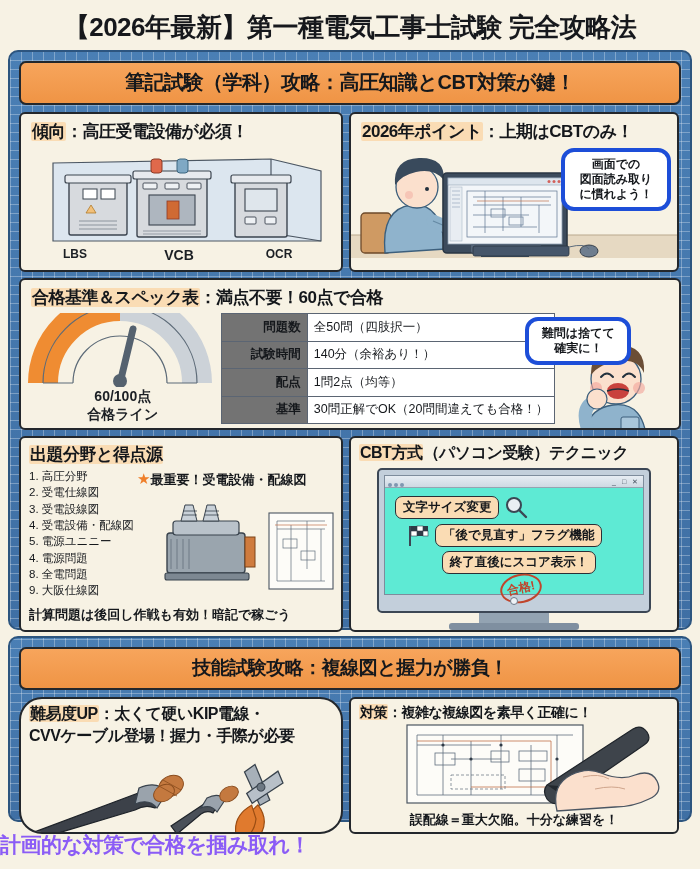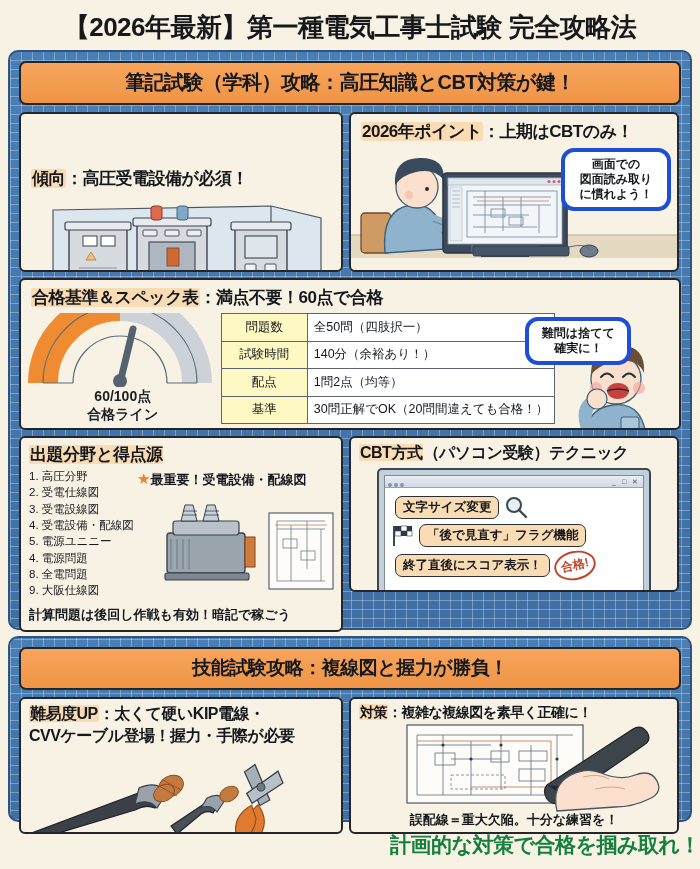--- a/index.html
+++ b/index.html
@@ -75,21 +75,21 @@
 
   
   table.spec{border-collapse:collapse;font-size:12.5px;}
   table.spec td{
     border:1px solid #5b6573;
     padding:3px 6px;
     color:#15181c;
     white-space:nowrap;
     height:17px;
   }
-  table.spec td.k{background:#fef9c3;font-weight:normal;width:74px;text-align:center;}
+  table.spec td.k{background:#737373;font-weight:bold;width:74px;text-align:right;}
   table.spec td.v{background:#ffffff;}
 
   
   .bubble{
     position:absolute;
     background:#fff;border:4px solid #1d4ed8;border-radius:13px;
     font-size:12px;font-weight:bold;color:#14171b;line-height:1.25;
     text-align:center;padding:5px 7px;
   }
   .bubble:after{
@@ -102,59 +102,59 @@
   .starline{font-size:13px;font-weight:bold;color:#15181c;white-space:nowrap;}
   .star{color:#ef7f2a;font-size:15px;}
   .note-strip{
     font-size:13px;font-weight:bold;color:#15181c;white-space:nowrap;
   }
 
   
   .monitor{
     background:#c3cfdb;border:2px solid #3c4755;border-radius:5px;padding:5px;
   }
-  .screen{background:#ffffff;border:1px solid #7e8c9c;height:118px;position:relative;}
+  .screen{background:#5eead4;border:1px solid #7e8c9c;height:118px;position:relative;}
   .winbar{height:11px;background:linear-gradient(180deg,#e7edf3,#cfd9e3);border-bottom:1px solid #96a3b1;
           display:flex;align-items:center;justify-content:space-between;padding:0 3px;}
   .dots span{display:inline-block;width:4px;height:4px;border-radius:50%;background:#7f97b0;margin-right:2px;}
   .wbtn{font-size:7px;color:#44505e;letter-spacing:2px;}
   .pill{
     display:inline-block;background:#fadcb4;border:1.5px solid #2a2f36;border-radius:7px;
     font-size:12.5px;font-weight:bold;color:#14171b;padding:2px 7px;white-space:nowrap;
   }
   .stamp{
     display:inline-block;border:2px solid #c0452c;color:#c0452c;border-radius:50%;
     font-size:12px;font-weight:bold;padding:4px 5px;transform:rotate(-12deg);
     white-space:nowrap;
   }
   .stand{width:70px;height:10px;background:#93a3b2;margin:0 auto;}
   .base{width:130px;height:7px;background:#7f8fa0;margin:0 auto;border-radius:3px;}
 
   
   .footer{
-    text-align:right;font-size:21px;font-weight:bold;color:#15803d;
+    text-align:left;font-size:21px;font-weight:bold;color:#8b5cf6;
     letter-spacing:-0.5px;padding-top:3px;white-space:nowrap;
   }
   .sub{font-size:13px;font-weight:bold;color:#15181c;text-align:center;white-space:nowrap;}
   svg{display:block;}
 </style>
 </head>
 <body>
 
 <div class="page">
 
   <div class="title">【2026年最新】第一種電気工事士試験 完全攻略法</div>
 
   <div class="frame" style="height:580px;">
     <div class="band">筆記試験（学科）攻略：高圧知識とCBT対策が鍵！</div>
 
     <div class="row">
 
       <div class="cellbox" style="width:324px;height:160px;">
-        <div class="hl" style="padding:6px 0 0 10px;margin-top:47px;">
+        <div class="hl" style="padding:6px 0 0 10px;">
           <span class="mark">傾向</span><span>：高圧受電設備が必須！</span>
         </div>
 
         <svg width="320" height="110" viewBox="0 0 320 110" style="margin-top:2px;">
           <path d="M32 18 L250 14 L300 26 L300 96 L32 96 Z" fill="#dce6ef" stroke="#4c5763" stroke-width="1.2"></path>
           <path d="M250 14 L250 88 L300 96" fill="none" stroke="#4c5763" stroke-width="1.2"></path>
           <rect x="48" y="36" width="58" height="54" rx="2" fill="#d7dade" stroke="#3b444f" stroke-width="1.4"></rect>
           <rect x="44" y="30" width="66" height="8" rx="2" fill="#e7eaee" stroke="#3b444f" stroke-width="1.2"></rect>
           <rect x="62" y="44" width="14" height="10" fill="#fff" stroke="#3b444f" stroke-width="1"></rect>
           <rect x="80" y="44" width="14" height="10" fill="#fff" stroke="#3b444f" stroke-width="1"></rect>
@@ -376,72 +376,72 @@
               </g>
               <g stroke="#c0714a" stroke-width="0.7">
                   <line x1="130" y1="34" x2="182" y2="34"></line>
                 </g>
             </svg>
           </div>
         </div>
         <div class="note-strip" style="position:absolute;left:8px;bottom:6px;">計算問題は後回し作戦も有効！暗記で稼ごう</div>
       </div>
 
-      <div class="cellbox" style="width:330px;height:156px;">
+      <div class="cellbox" style="width:330px;height:196px;">
         <div class="hl" style="padding:5px 0 2px 8px;font-size:16px;">
           <span class="mark">CBT方式</span><span>（パソコン受験）テクニック</span>
         </div>
         <div class="monitor" style="margin:2px 26px 0 26px;">
           <div class="screen">
             <div class="winbar">
               <span class="dots"><span></span><span></span><span></span></span>
               <span class="wbtn">_ □ ✕</span>
             </div>
             <div style="padding:7px 0 0 10px;display:flex;align-items:center;">
               <span class="pill">文字サイズ変更</span>
               <svg width="26" height="24" viewBox="0 0 26 24" style="margin-left:4px;">
                 <circle cx="11" cy="10" r="7" fill="#e9eef3" stroke="#3b4754" stroke-width="2"></circle>
                 <line x1="16" y1="15" x2="23" y2="22" stroke="#3b4754" stroke-width="2.4" stroke-linecap="round"></line>
               </svg>
             </div>
-            <div style="padding:4px 0 0 4px;display:flex;align-items:center;">
+            <div style="padding:4px 0 0 20px;display:flex;align-items:center;">
               <svg width="28" height="24" viewBox="0 0 28 24" style="margin-right:2px;">
                 <line x1="5" y1="3" x2="5" y2="23" stroke="#3b4754" stroke-width="2"></line>
                 <g>
                   <rect x="6" y="3" width="6" height="5" fill="#2f3a46"></rect>
                     <rect x="12" y="3" width="6" height="5" fill="#fff" stroke="#2f3a46" stroke-width="0.6"></rect>
                   <rect x="6" y="8" width="6" height="5" fill="#fff" stroke="#2f3a46" stroke-width="0.6"></rect>
                     <rect x="12" y="8" width="6" height="5" fill="#2f3a46"></rect>
                   <rect x="18" y="3" width="5" height="5" fill="#2f3a46"></rect>
                     <rect x="18" y="8" width="5" height="5" fill="#fff" stroke="#2f3a46" stroke-width="0.6"></rect>
                 </g>
               </svg>
               <span class="pill">「後で見直す」フラグ機能</span>
             </div>
-            <div style="padding:4px 0 0 10px;display:flex;align-items:center;">
+            <div style="padding:4px 0 0 10px;display:flex;align-items:center;flex-direction:column;">
               <span class="pill">終了直後にスコア表示！</span>
               <span class="stamp" style="margin-left:4px;">合格!</span>
             </div>
           </div>
           <div style="height:9px;position:relative;">
             <div style="width:6px;height:6px;border-radius:50%;background:#eef2f6;border:1px solid #6c7b8a;margin:2px auto 0;"></div>
           </div>
         </div>
         <div class="stand"></div>
         <div class="base"></div>
       </div>
     </div>
   </div>
 
   <div class="frame" style="height:186px;">
     <div class="band small">技能試験攻略：複線図と握力が勝負！</div>
 
     <div class="row">
 
-      <div class="cellbox" style="width:324px;height:137px;">
+      <div class="cellbox" style="width:324px;height:137px;border-radius:23px;">
         <div class="hl" style="padding:5px 0 0 8px;font-size:16px;">
           <span class="mark">難易度UP</span><span>：太くて硬いKIP電線・</span>
         </div>
         <div class="hl" style="padding:1px 0 0 8px;font-size:16px;">CVVケーブル登場！握力・手際が必要</div>
         <svg width="320" height="92" viewBox="0 0 320 92" style="margin-top:1px;">
           <path d="M8 86 L120 44 q14 -6 22 2 l-8 14 q-10 -4 -20 2 L14 92 Z" fill="#3c4149" stroke="#1f242a" stroke-width="1.3"></path>
           <path d="M118 40 q18 -8 28 4 l-10 16 q-8 -10 -22 -4z" fill="#9aa3ac" stroke="#39434d" stroke-width="1.2"></path>
           <g fill="#c4793f" stroke="#8a4c1d" stroke-width="0.9">
             <ellipse cx="150" cy="38" rx="13" ry="10" transform="rotate(-28 150 38)"></ellipse>
             <ellipse cx="143" cy="45" rx="11" ry="8" transform="rotate(-28 143 45)"></ellipse>

